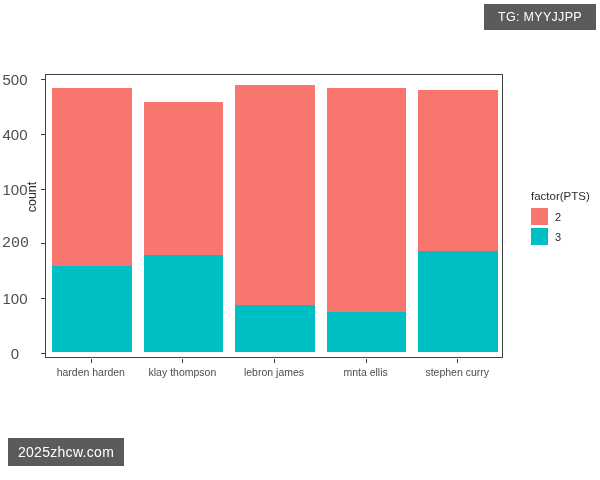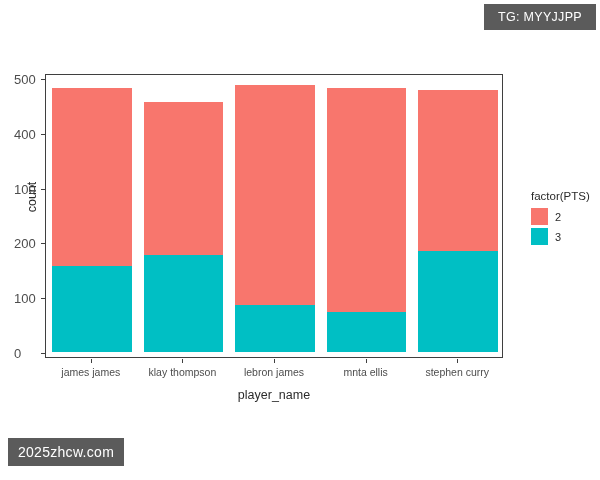--- a/index.html
+++ b/index.html
@@ -66,24 +66,24 @@
   
   #ytick-col {
     position: absolute;
     left: 14px;
     top: 79px;
     width: 26px;
     height: 274px;
   }
   .ytick-label {
     position: absolute;
-    right: 0;
+    right: 12px;
     width: 26px;
-    text-align: left;
-    font-size: 13px;
+    text-align: center;
+    font-size: 15px;
     color: #4d4d4d;
     transform: translateY(-50%);
     white-space: nowrap;
   }
   .ytick-mark {
     position: absolute;
     left: 41px;
     width: 4px;
     height: 1px;
     background: #3f3f3f;
@@ -178,21 +178,21 @@
 </head>
 <body>
 
 <div id="chart">
 
   <div id="ylabel">count</div>
 
   <div id="ytick-col">
       <div class="ytick-label" style="top: 274px;">0</div>
       <div class="ytick-label" style="top: 219.2px;">100</div>
-      <div class="ytick-label" style="top: 164.4px;">200</div>
+      <div class="ytick-label" style="top: 164.4px; font-family: Liberation Mono, monospace;">200</div>
       <div class="ytick-label" style="top: 109.6px;">100</div>
       <div class="ytick-label" style="top: 54.8px;">400</div>
       <div class="ytick-label" style="top: 0px;">500</div>
     </div>
 
   <div id="panel">
     <div id="plot-area">
         <div class="bar-group" style="left: 5.954px; width: 79.692px; bottom: 5px; height: 264.136px;">
           <div class="seg" style="background: rgb(0, 191, 196); bottom: 0px; height: 86.036px;"></div>
           <div class="seg" style="background: rgb(248, 118, 109); bottom: 86.036px; height: 178.1px;"></div>
@@ -210,21 +210,20 @@
           <div class="seg" style="background: rgb(248, 118, 109); bottom: 40.004px; height: 224.132px;"></div>
         </div>
         <div class="bar-group" style="left: 372.354px; width: 79.692px; bottom: 5px; height: 261.944px;">
           <div class="seg" style="background: rgb(0, 191, 196); bottom: 0px; height: 100.832px;"></div>
           <div class="seg" style="background: rgb(248, 118, 109); bottom: 100.832px; height: 161.112px;"></div>
         </div>
       </div>
   </div>
 
   <div id="xaxis"></div>
-  <div id="xlabel">player_name</div>
 
   <div id="legend">
     <div id="legend-title">factor(PTS)</div>
     <div id="legend-items">
         <div class="legend-row">
           <span class="legend-key" style="background: rgb(248, 118, 109);"></span>
           <span class="legend-text">2</span>
         </div>
         <div class="legend-row">
           <span class="legend-key" style="background: rgb(0, 191, 196);"></span>
@@ -232,21 +231,21 @@
         </div>
       </div>
   </div>
 <div class="ytick-mark" style="top: 353px;"></div>
     <div class="ytick-mark" style="top: 298.2px;"></div>
     <div class="ytick-mark" style="top: 243.4px;"></div>
     <div class="ytick-mark" style="top: 188.6px;"></div>
     <div class="ytick-mark" style="top: 133.8px;"></div>
     <div class="ytick-mark" style="top: 79px;"></div>
     <div class="xtick-mark" style="left: 90.8px;"></div>
-    <div class="xtick-label" style="left: 90.8px;">james james</div>
+    <div class="xtick-label" style="left: 90.8px;">harden harden</div>
     <div class="xtick-mark" style="left: 182.4px;"></div>
     <div class="xtick-label" style="left: 182.4px;">klay thompson</div>
     <div class="xtick-mark" style="left: 274px;"></div>
     <div class="xtick-label" style="left: 274px;">lebron james</div>
     <div class="xtick-mark" style="left: 365.6px;"></div>
     <div class="xtick-label" style="left: 365.6px;">mnta ellis</div>
     <div class="xtick-mark" style="left: 457.2px;"></div>
     <div class="xtick-label" style="left: 457.2px;">stephen curry</div>
   </div>
 

